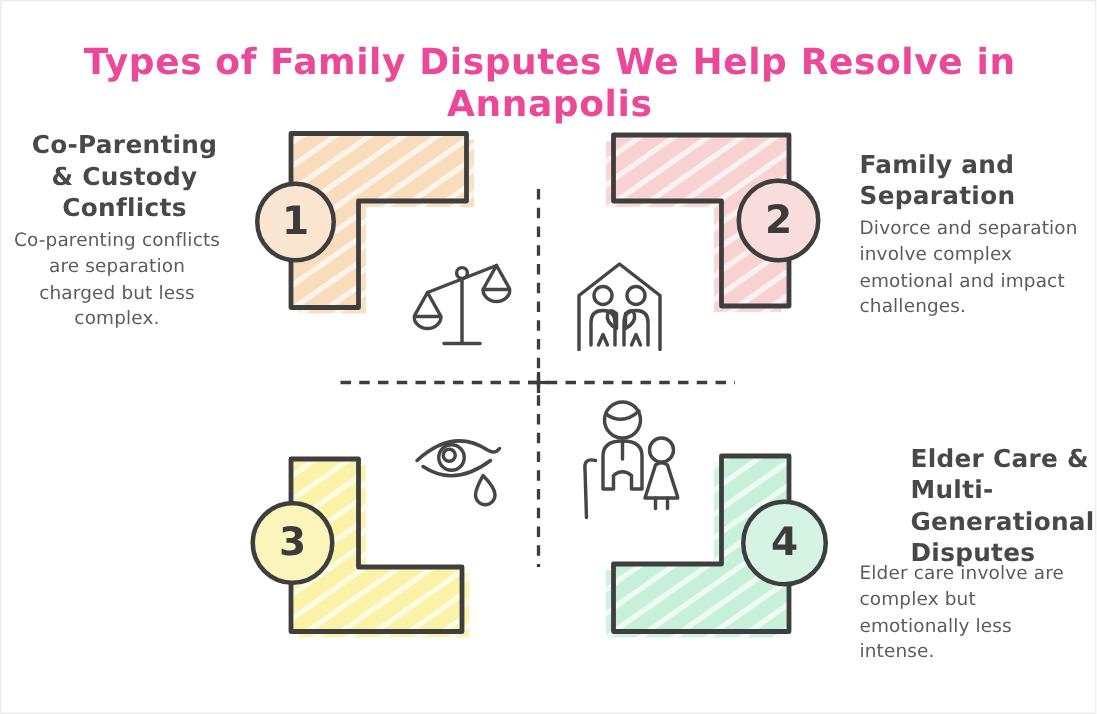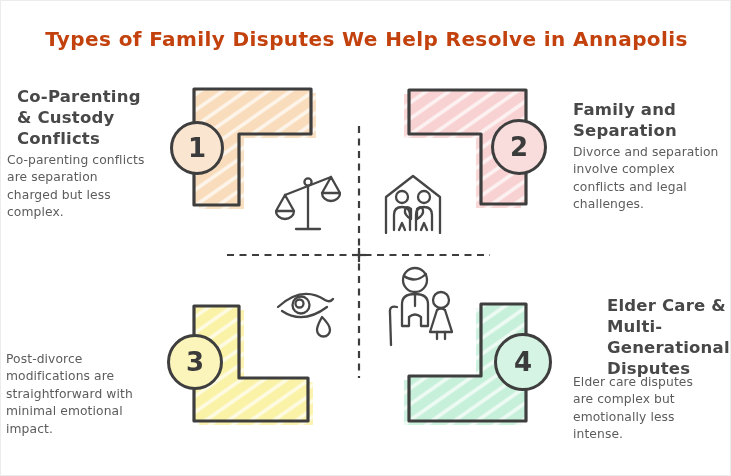--- a/index.html
+++ b/index.html
@@ -3,33 +3,33 @@
 <meta charset="utf-8">
 <style>
   html,body{margin:0;padding:0;background:#fff;}
   .canvas{
     position:relative;width:731px;height:476px;background:#ffffff;
     font-family:"DejaVu Sans","Liberation Sans",sans-serif;
     overflow:hidden;box-sizing:border-box;border:1px solid #ececec;
   }
   .title{
     position:absolute;top:26px;left:0;width:731px;margin:0;
-    text-align:center;font-size:20px;font-weight:700;color:#c2410c;
+    text-align:center;font-size:24px;font-weight:700;color:#ec4899;
     letter-spacing:0.4px;
   }
   .bg-layer{position:absolute;left:0;top:0;width:731px;height:476px;}
   .heading{
     position:absolute;margin:0;font-size:16.5px;font-weight:700;color:#484848;
     line-height:1.28;letter-spacing:0.2px;
   }
   .desc{
     position:absolute;margin:0;font-size:12.3px;font-weight:400;color:#5c5c5c;
     line-height:1.42;letter-spacing:0.1px;
   }
-  .align-r{text-align:left;}
+  .align-r{text-align:center;}
   .align-l{text-align:left;}
   .q1-heading{left:16px;top:85px;width:132px;}
   .q1-desc{left:6px;top:151px;width:142px;}
   .q2-heading{left:572px;top:98px;width:120px;}
   .q2-desc{left:572px;top:143px;width:152px;}
   .q3-heading{left:23px;top:303px;width:125px;}
   .q3-desc{left:5px;top:350px;width:143px;}
   .q4-heading{left:572px;top:294px;width:130px;margin-left:34px;}
   .q4-desc{left:572px;top:373px;width:140px;}
   .num-circle{
@@ -113,26 +113,25 @@
     <span>3</span>
   </div>
   <div class="num-circle c4" style="background: rgb(213, 244, 228);">
     <span>4</span>
   </div>
 
   <h2 class="heading align-r q1-heading">Co-Parenting &amp; Custody Conflicts</h2>
   <p class="desc align-r q1-desc">Co-parenting conflicts are separation charged but less complex.</p>
 
   <h2 class="heading align-l q2-heading">Family and Separation</h2>
-  <p class="desc align-l q2-desc">Divorce and separation involve complex conflicts and legal challenges.</p>
+  <p class="desc align-l q2-desc">Divorce and separation involve complex emotional and impact challenges.</p>
 
-  <p class="desc align-r q3-desc">Post-divorce modifications are straightforward with minimal emotional impact.</p>
 
   <h2 class="heading align-l q4-heading">Elder Care &amp; Multi-Generational Disputes</h2>
-  <p class="desc align-l q4-desc">Elder care disputes are complex but emotionally less intense.</p>
+  <p class="desc align-l q4-desc">Elder care involve are complex but emotionally less intense.</p>
 
   <svg class="icon icon-scales" width="66" height="64" viewBox="0 0 66 64">
     <g class="stroke-ic">
       <line x1="33" y1="57" x2="33" y2="15"></line>
       <line x1="21" y1="58" x2="45" y2="58"></line>
       <circle cx="33" cy="11" r="3.6"></circle>
       <line x1="10" y1="24" x2="56" y2="6"></line>
       <path d="M10,24 L1,40 M10,24 L19,40 M1,40 H19 M1,40 A9,8 0 0 0 19,40"></path>
       <path d="M56,6 L47,22 M56,6 L65,22 M47,22 H65 M47,22 A9,8 0 0 0 65,22"></path>
     </g>

